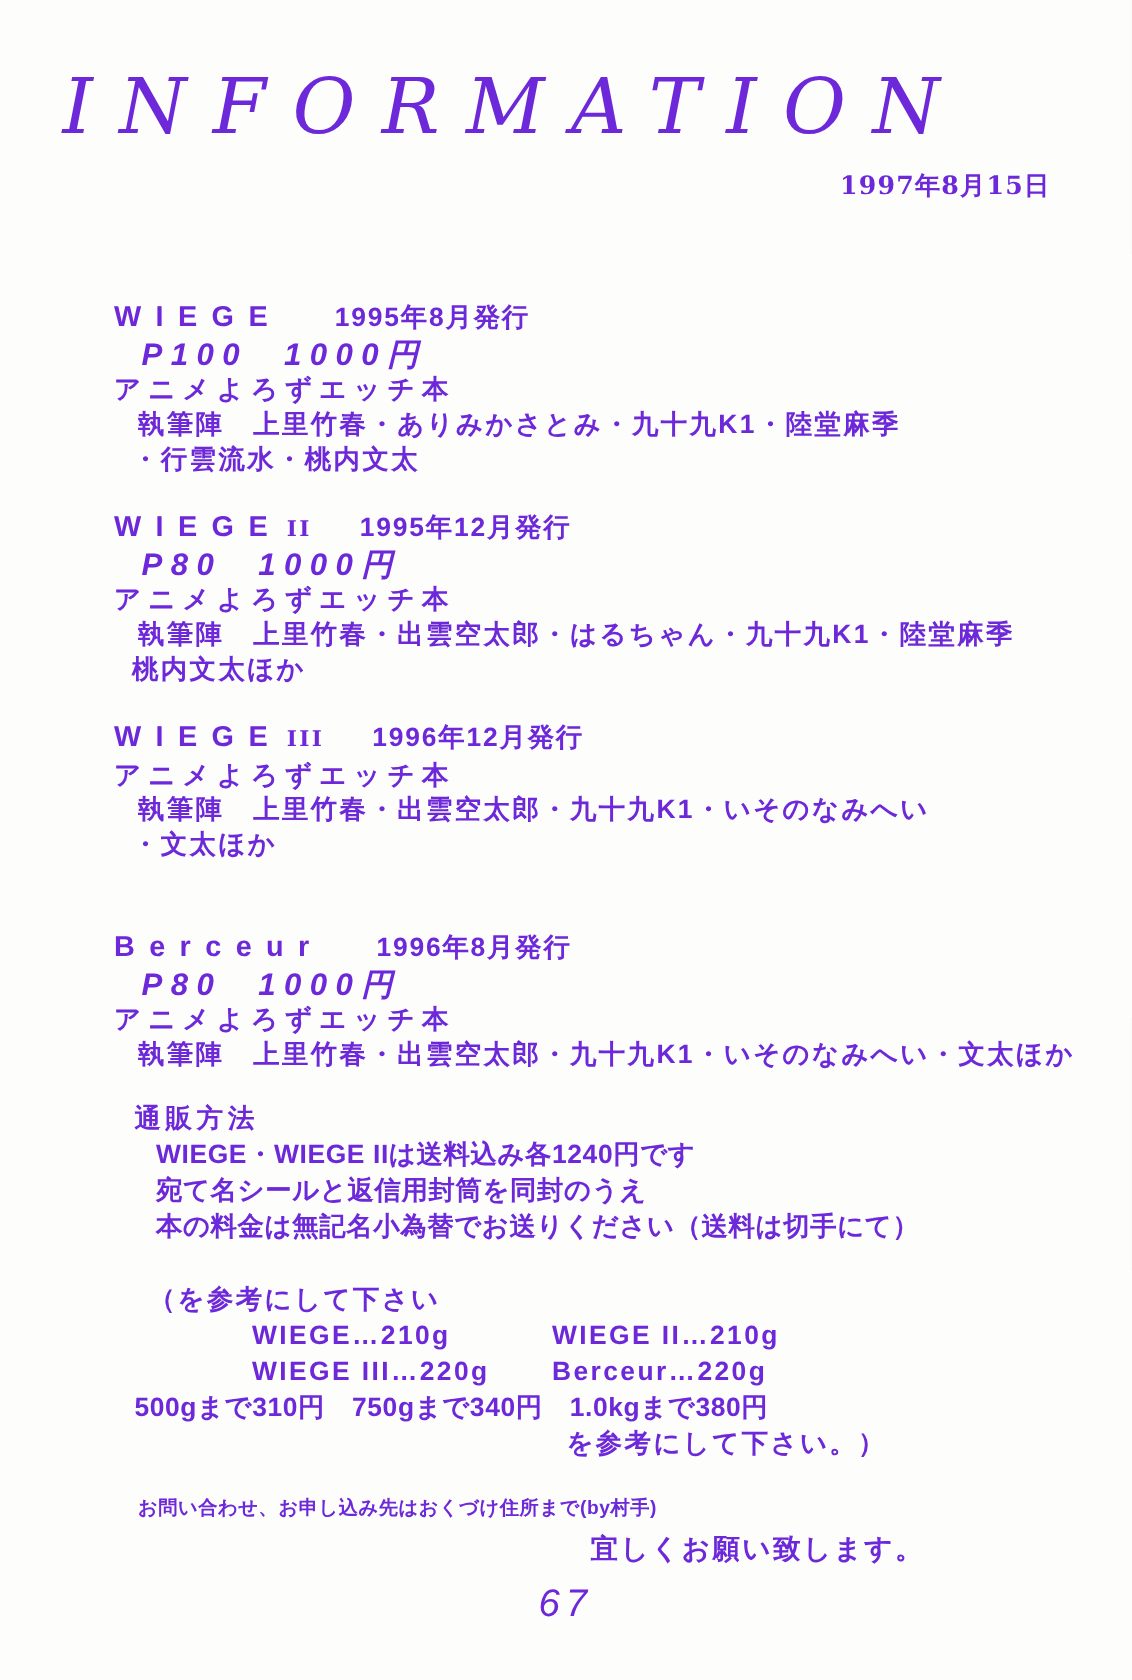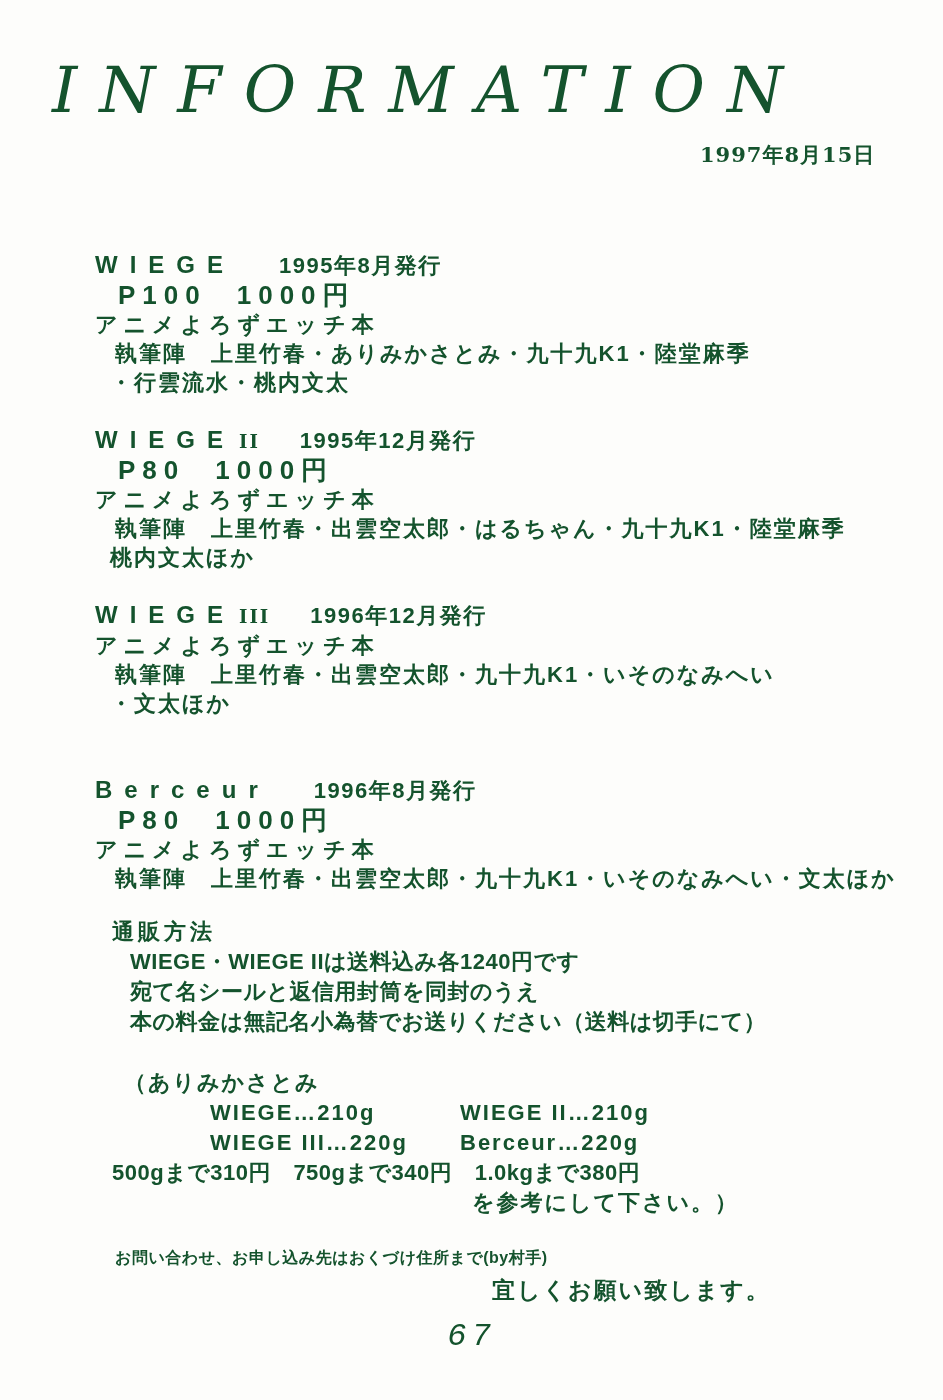--- a/index.html
+++ b/index.html
@@ -6,21 +6,21 @@
   body{
     background:#e9e9e9;
     font-family:"Liberation Sans", sans-serif;
   }
   .page{
     position:relative;
     width:943px;
     height:1400px;
     margin:0 auto;
     background:#fdfdfb;
-    color:#14532d;
+    color:#6d28d9;
     overflow:hidden;
   }
   
   .title{
     position:absolute;
     left:52px; top:55px;
     font-family:"DejaVu Serif", serif;
     font-style:italic;
     font-weight:500;
     font-size:64px;
@@ -37,21 +37,21 @@
     font-weight:600;
   }
   
   .book{position:absolute; left:90px; width:800px;}
   .b1{top:250px}.b2{top:425px}.b3{top:600px}.b4{top:775px}
   .bl{line-height:29px; white-space:nowrap; font-weight:700;}
   .name-line{margin-left:5px; font-size:24px;}
   .bname{letter-spacing:12px;}
   .bvol{font-family:"DejaVu Serif", serif; font-size:18px; letter-spacing:2px; margin-left:4px; font-weight:700;}
   .bpub{margin-left:40px; font-size:22px; letter-spacing:1.5px;}
-  .price-line{margin-left:28px; font-size:26px; letter-spacing:7px;}
+  .price-line{margin-left:28px; font-size:26px; letter-spacing:7px;font-style:italic;}
   .bprice{margin-left:30px;}
   .genre{margin-left:5px; font-size:22px; letter-spacing:6px;}
   .staff{margin-left:25px; font-size:22px; letter-spacing:2px;}
   .staff2{margin-left:20px; font-size:22px; letter-spacing:2px;}
   
   .mail{position:absolute; left:112px; top:917px;}
   .mail .bl{line-height:30px;}
   .mail-heading{font-size:22px; letter-spacing:4px; font-weight:700;}
   .mail-line{margin-left:18px; font-size:22px; letter-spacing:0.5px; font-weight:700;}
   
@@ -65,21 +65,21 @@
   
   .contact{position:absolute; left:112px; top:1242px;}
   .contact .bl{line-height:32px;}
   .c1{margin-left:3px; font-size:16px; letter-spacing:0.5px;}
   .c2{margin-left:380px; font-size:23px; letter-spacing:2px;}
   
   .pagenum{
     position:absolute;
     left:0; right:0; top:1318px;
     text-align:center;
-    font-family:Liberation Mono, monospace;
+    font-family:Liberation Sans, sans-serif;
     font-style:italic;
     font-size:32px;
     letter-spacing:5px;
     font-weight:500;
   }
 </style>
 </head>
 <body>
 
 <div class="page">
@@ -132,21 +132,21 @@
   </section>
 
   <section class="mail">
     <div class="bl mail-heading">通販方法</div>
     <div class="bl mail-line">WIEGE・WIEGE IIは送料込み各1240円です</div>
     <div class="bl mail-line">宛て名シールと返信用封筒を同封のうえ</div>
     <div class="bl mail-line">本の料金は無記名小為替でお送りください（送料は切手にて）</div>
   </section>
 
   <section class="weights">
-    <div class="bl w-open">（ありみかさとみ</div>
+    <div class="bl w-open">（を参考にして下さい</div>
     <div class="bl w-row">
       <span class="w-cell1">WIEGE…210g</span><span>WIEGE II…210g</span>
     </div>
     <div class="bl w-row">
       <span class="w-cell1">WIEGE III…220g</span><span>Berceur…220g</span>
     </div>
     <div class="bl w-postage">500gまで310円　750gまで340円　1.0kgまで380円</div>
     <div class="bl w-close">を参考にして下さい。）</div>
   </section>
 

